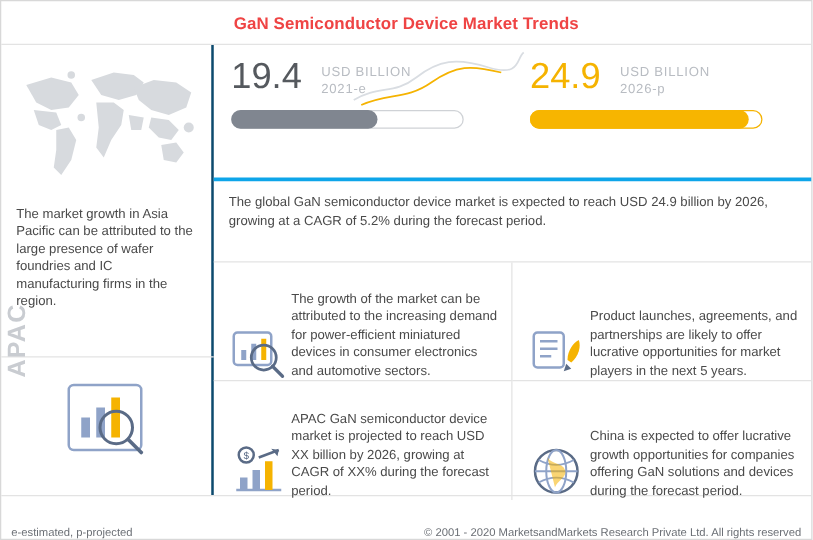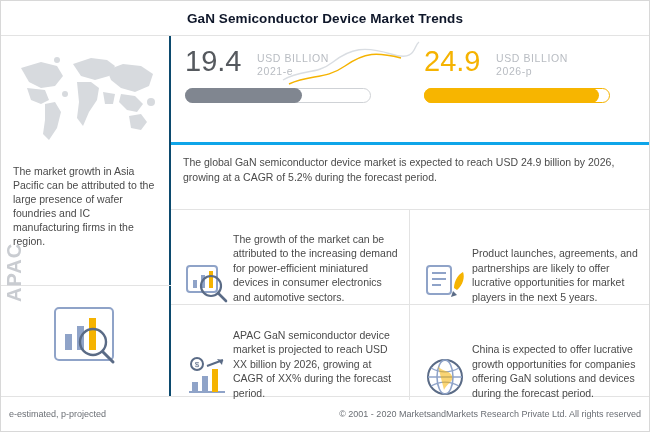--- a/index.html
+++ b/index.html
@@ -25,21 +25,21 @@
   .title-bar {
     height: 34px;
     display: flex;
     align-items: center;
     justify-content: center;
     border-bottom: 1px solid #e3e3e3;
   }
   .title-bar .title {
     font-size: 13.5px;
     font-weight: bold;
-    color: #0f172a;
+    color: #ef4444;
     letter-spacing: 0.1px;
   }
   
   .body-wrap {
     display: flex;
     height: 360px;
   }
   .left-col {
     width: 170px;
     box-sizing: border-box;
@@ -219,21 +219,21 @@
     font-size: 10.5px;
     line-height: 14.5px;
     color: #4a4a4a;
     padding-top: 2px;
   }
   
   .footer {
     height: 35px;
     border-top: 1px solid #e3e3e3;
     display: flex;
-    align-items: center;
+    align-items: flex-end;
     justify-content: space-between;
     padding: 0 8px;
     box-sizing: border-box;
     font-size: 9px;
     color: #6b6f75;
   }
 </style>
 </head>
 <body>
 

